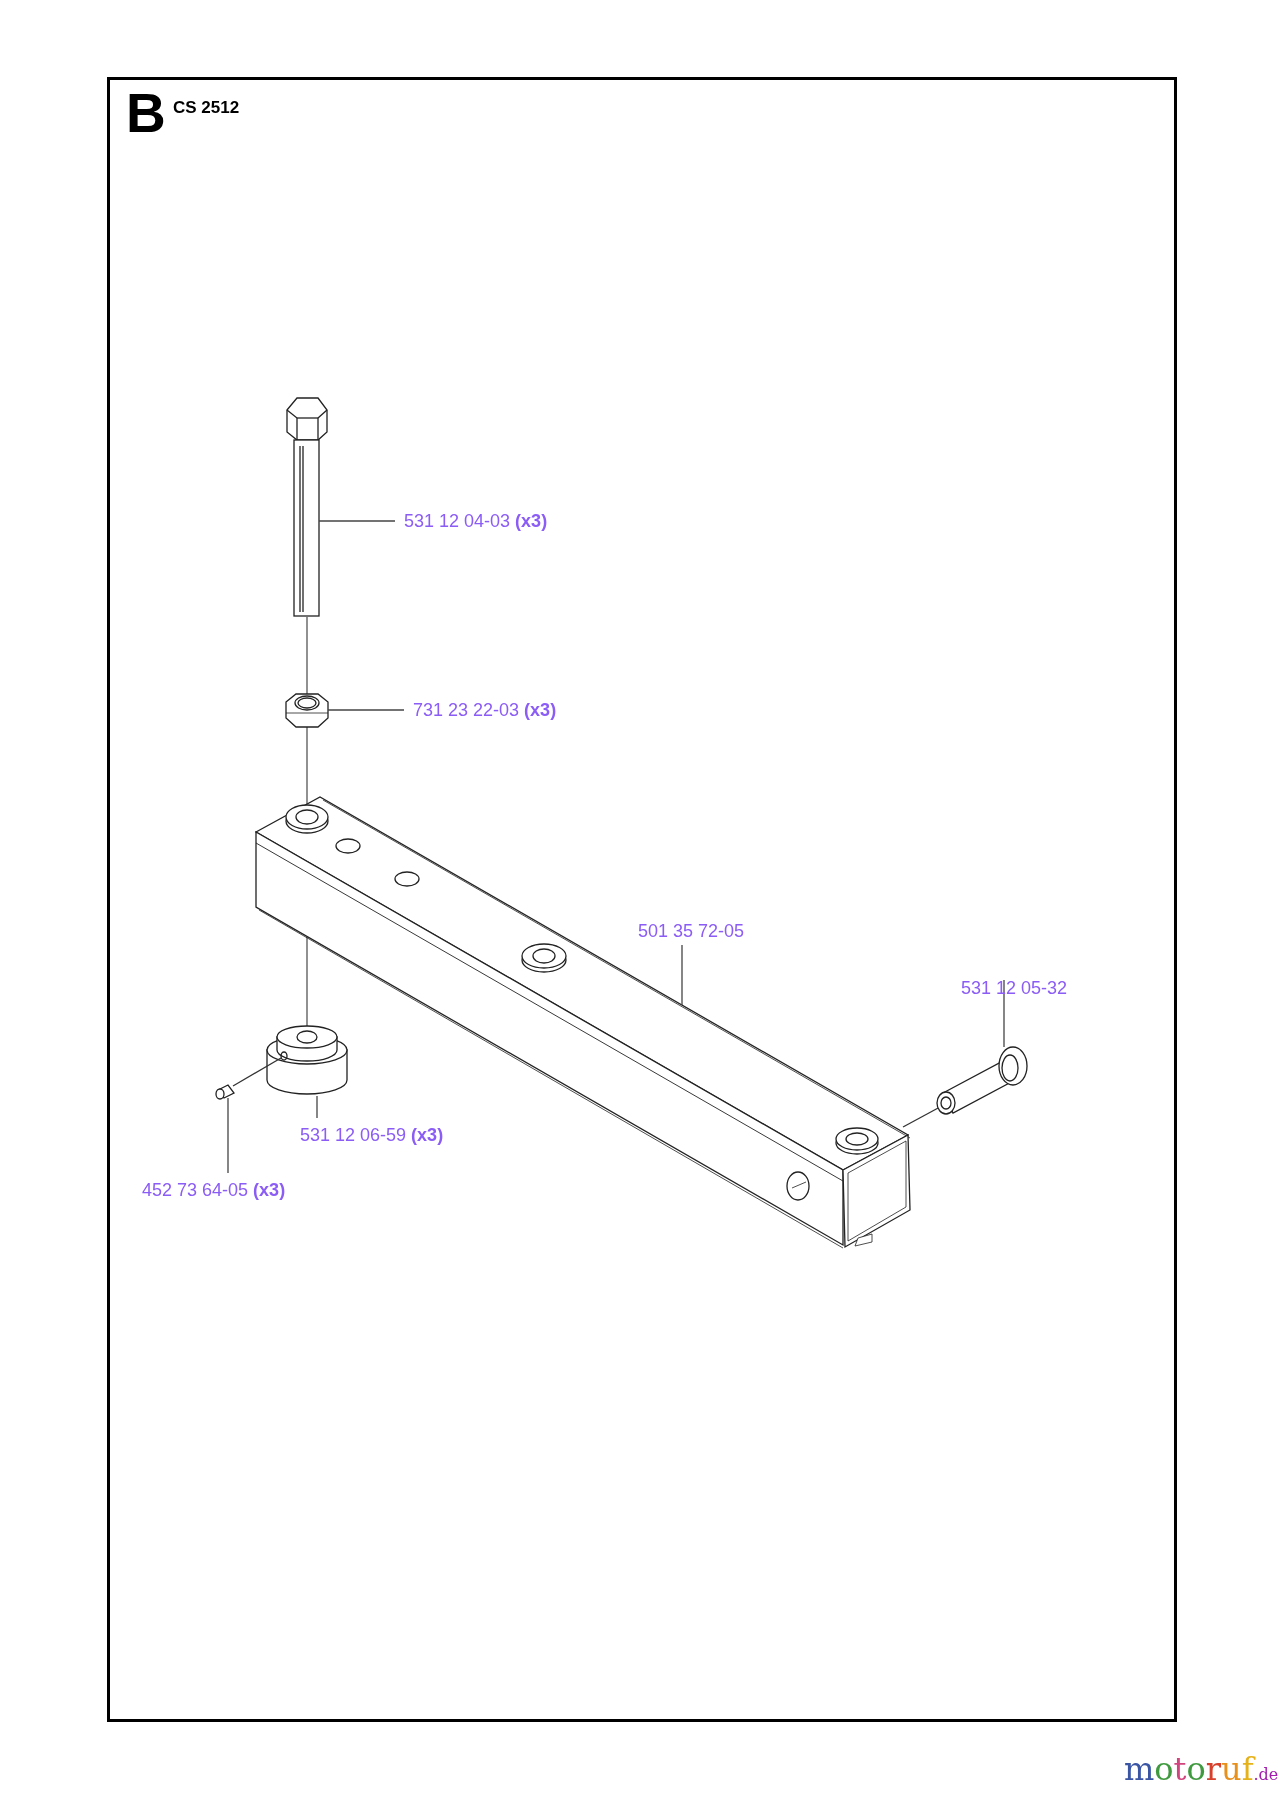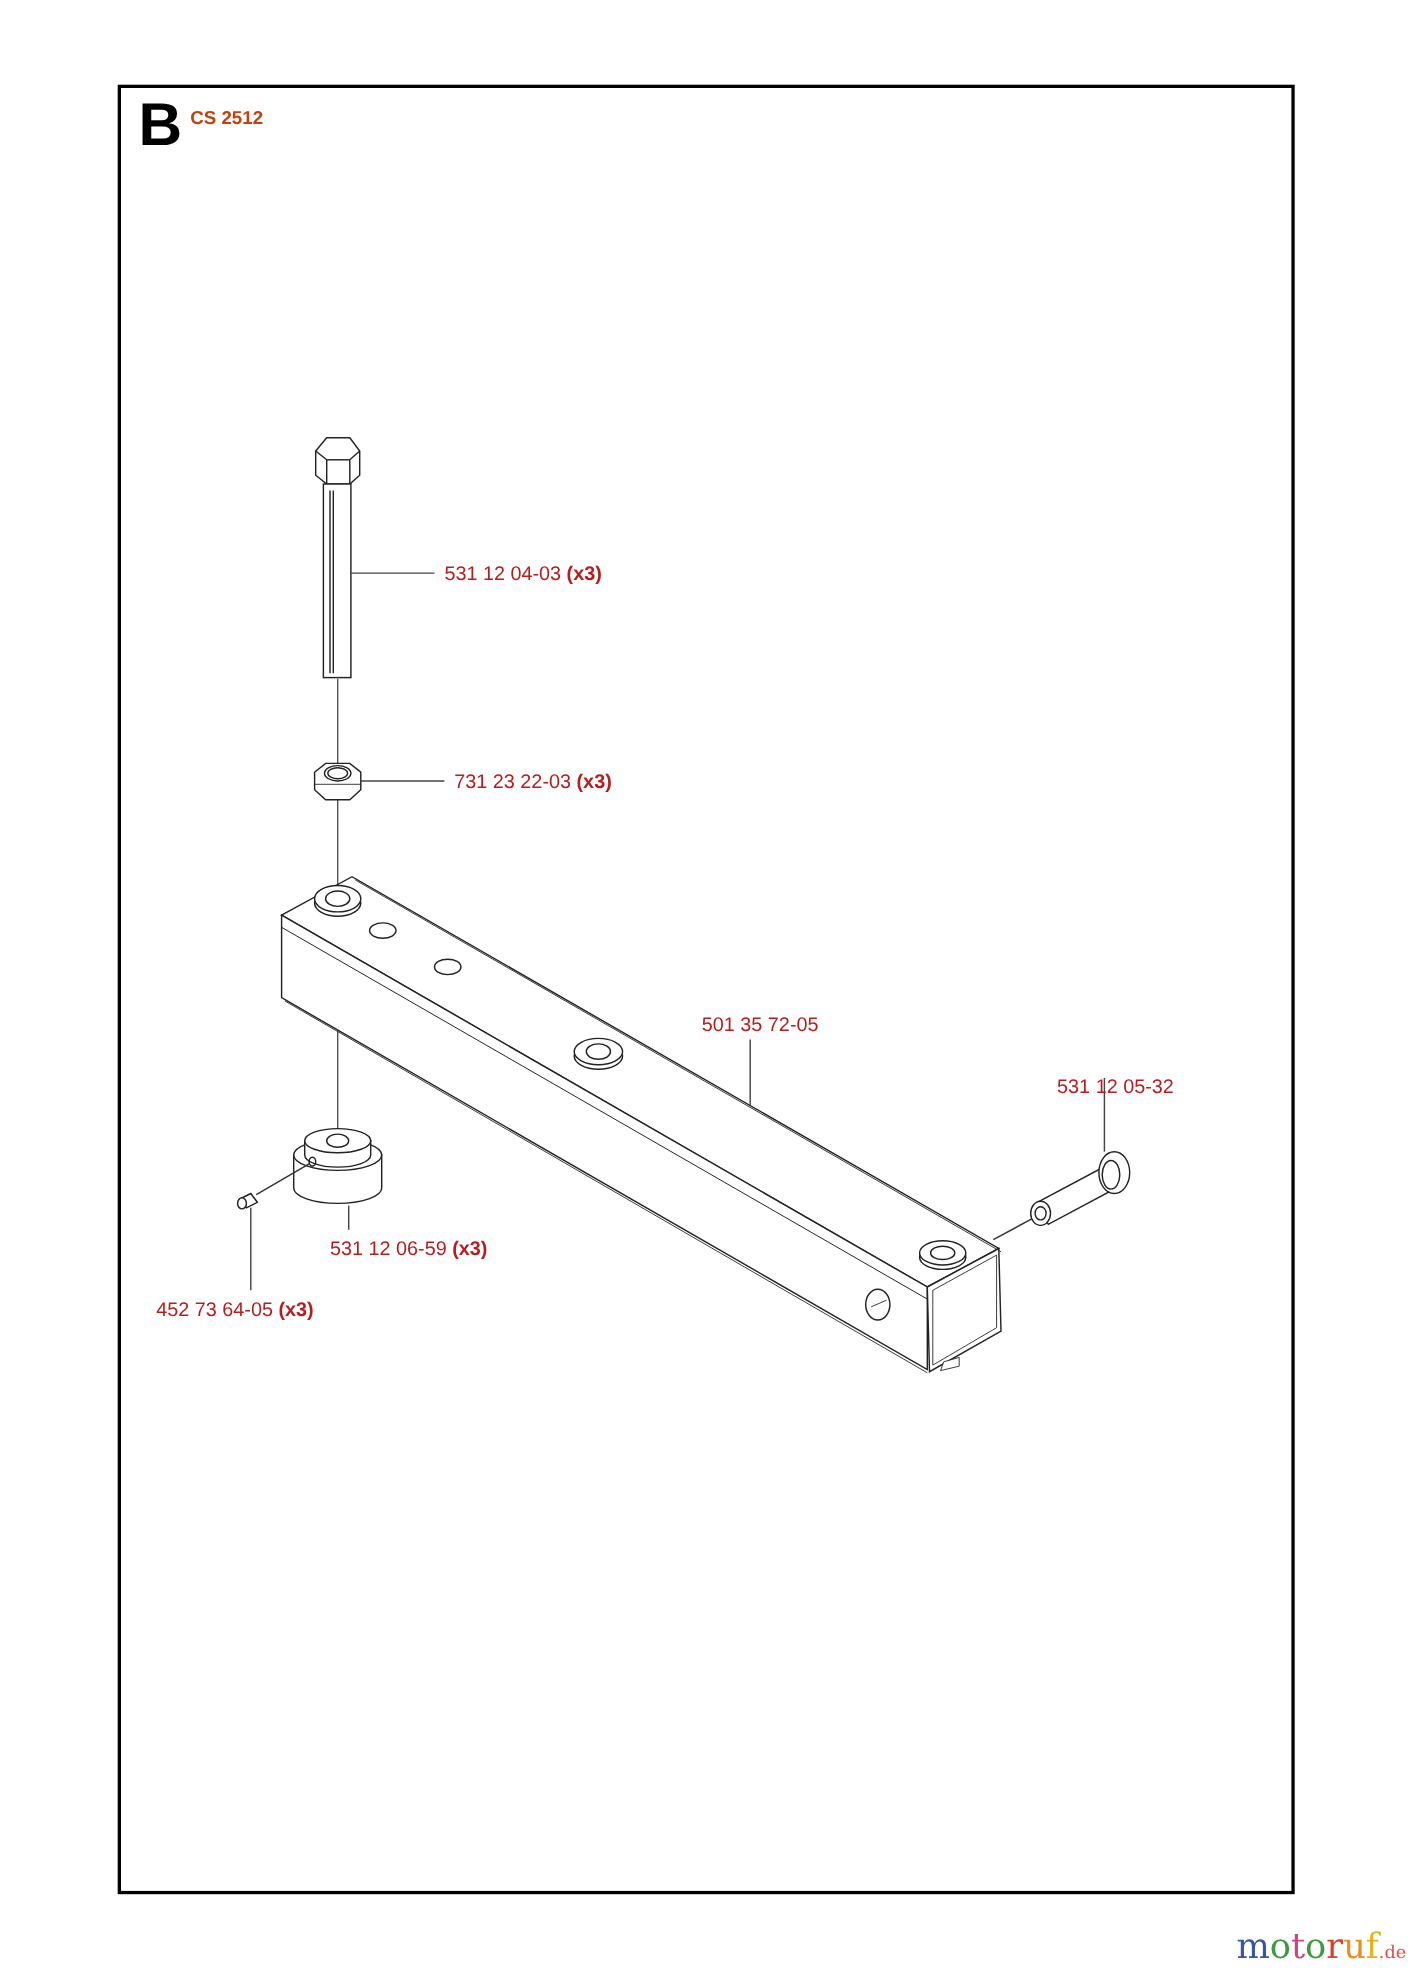--- a/index.html
+++ b/index.html
@@ -1,24 +1,24 @@
 <!DOCTYPE html>
 <html><head>
 <meta charset="utf-8">
 <style>
   html, body { margin:0; padding:0; background:#ffffff; }
   body { width:1285px; height:1800px; position:relative; overflow:hidden; font-family:"Liberation Sans", sans-serif; }
   .frame { position:absolute; left:107px; top:77px; width:1064px; height:1639px; border:3.5px solid #000; background:#fff; }
   .section-letter { position:absolute; left:126px; top:86px; font-size:55px; font-weight:bold; color:#000; line-height:1; }
-  .model { position:absolute; left:173px; top:99px; font-size:17px; font-weight:bold; color:#c2410c; line-height:1; }
+  .model { position:absolute; left:173px; top:99px; font-size:17px; font-weight:bold; color:#000000; line-height:1; }
   svg.drawing { position:absolute; left:0; top:0; }
-  .label { position:absolute; font-size:18px; color:#b91c1c; line-height:1; white-space:nowrap; }
+  .label { position:absolute; font-size:18px; color:#8b5cf6; line-height:1; white-space:nowrap; }
   .label b { font-weight:bold; }
   .logo { position:absolute; left:1124px; top:1753px; font-family:"DejaVu Serif", serif; font-size:32px; line-height:1; white-space:nowrap; }
-  .logo .tld { font-size:16px; color:#ef4444; }
+  .logo .tld { font-size:16px; color:#a21caf; }
 </style>
 </head>
 <body>
 
 <div class="frame"></div>
 
 <div class="section-letter">B</div>
 <div class="model">CS 2512</div>
 
 <svg class="drawing" width="1285" height="1800" viewBox="0 0 1285 1800" fill="none" stroke="#222" stroke-width="1.3">

